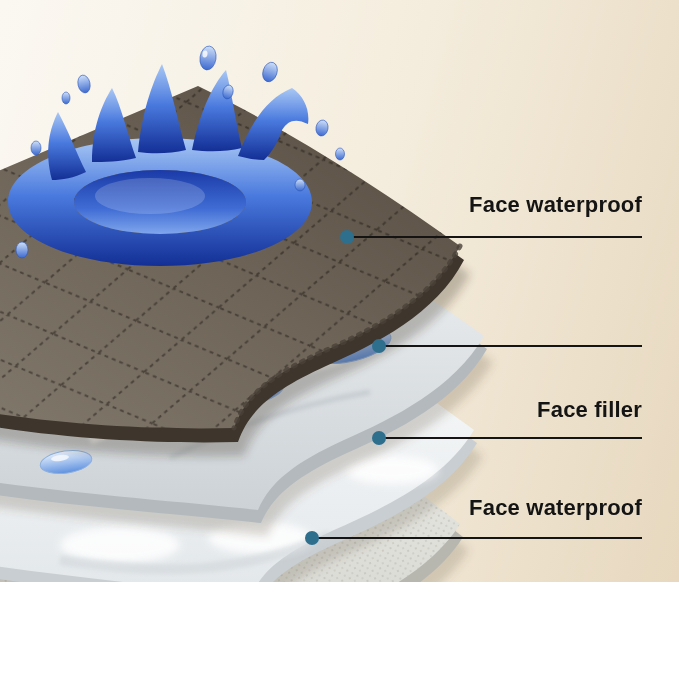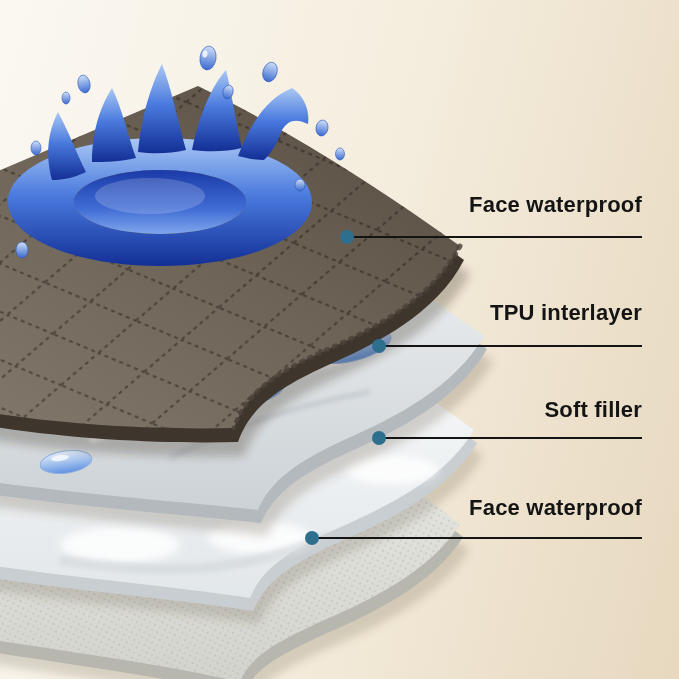--- a/index.html
+++ b/index.html
@@ -1,18 +1,18 @@
 <!DOCTYPE html>
 <html><head>
 <meta charset="utf-8">
 <style>
   html,body{margin:0;padding:0;background:#ffffff;}
   .stage{
     position:relative;
-    width:679px;height:679px;
+    width:679px;height:582px;
     overflow:hidden;
     background:linear-gradient(105deg,#fbf8f2 0%,#f5eedf 48%,#e7d8bf 100%);
     font-family:"Liberation Sans", sans-serif;
   }
   .stage svg{position:absolute;left:0;top:0;}
   .ann-text{
     position:absolute;
     right:37px;
     font-size:22px;
     font-weight:700;
@@ -172,26 +172,25 @@
       </g>
       <ellipse rx="2.5" ry="3.5" transform="translate(205,54) rotate(8)" fill="#ffffff" opacity=".8"></ellipse>
     </g>
   </svg>
 
   <div class="ann-text" style="top:193px">Face waterproof</div>
   <div class="ann-line" style="top:236px;left:345px">
     <span class="ann-dot"></span>
   </div>
 
-  <div class="ann-text" style="top:301px">TPU interlayer</div>
   <div class="ann-line" style="top:345px;left:377px">
     <span class="ann-dot"></span>
   </div>
 
-  <div class="ann-text" style="top:398px">Soft filler</div>
+  <div class="ann-text" style="top:398px">Face filler</div>
   <div class="ann-line" style="top:437px;left:377px">
     <span class="ann-dot"></span>
   </div>
 
   <div class="ann-text" style="top:496px">Face waterproof</div>
   <div class="ann-line" style="top:537px;left:310px">
     <span class="ann-dot"></span>
   </div>
 
 </div>

